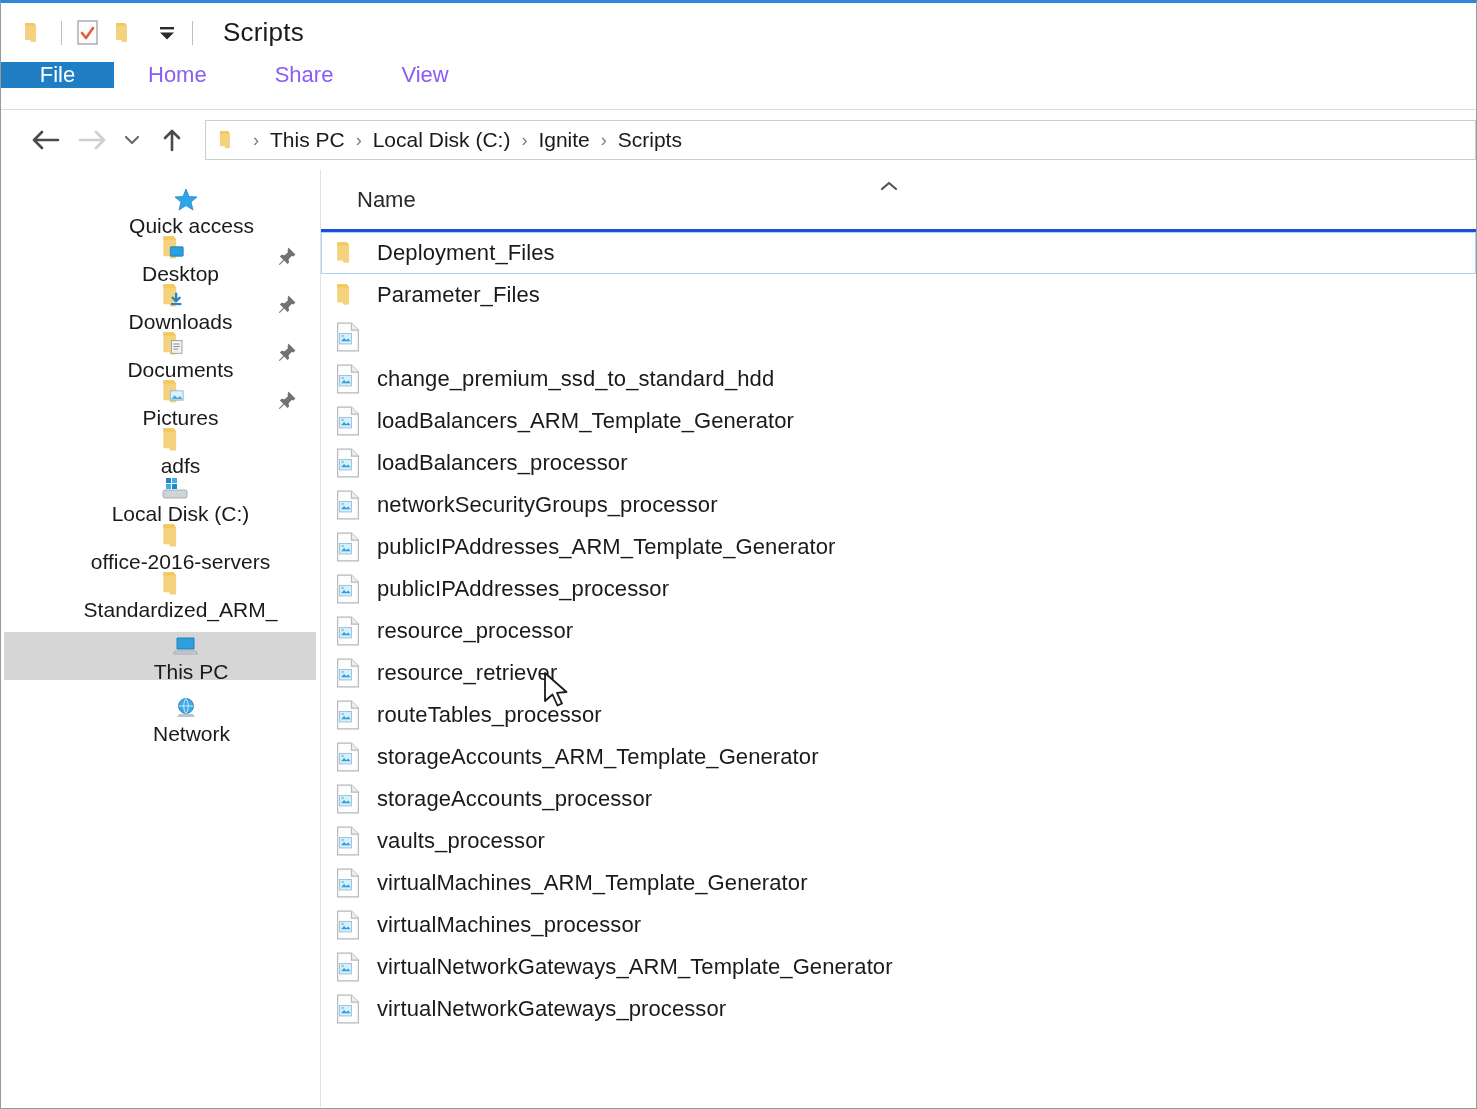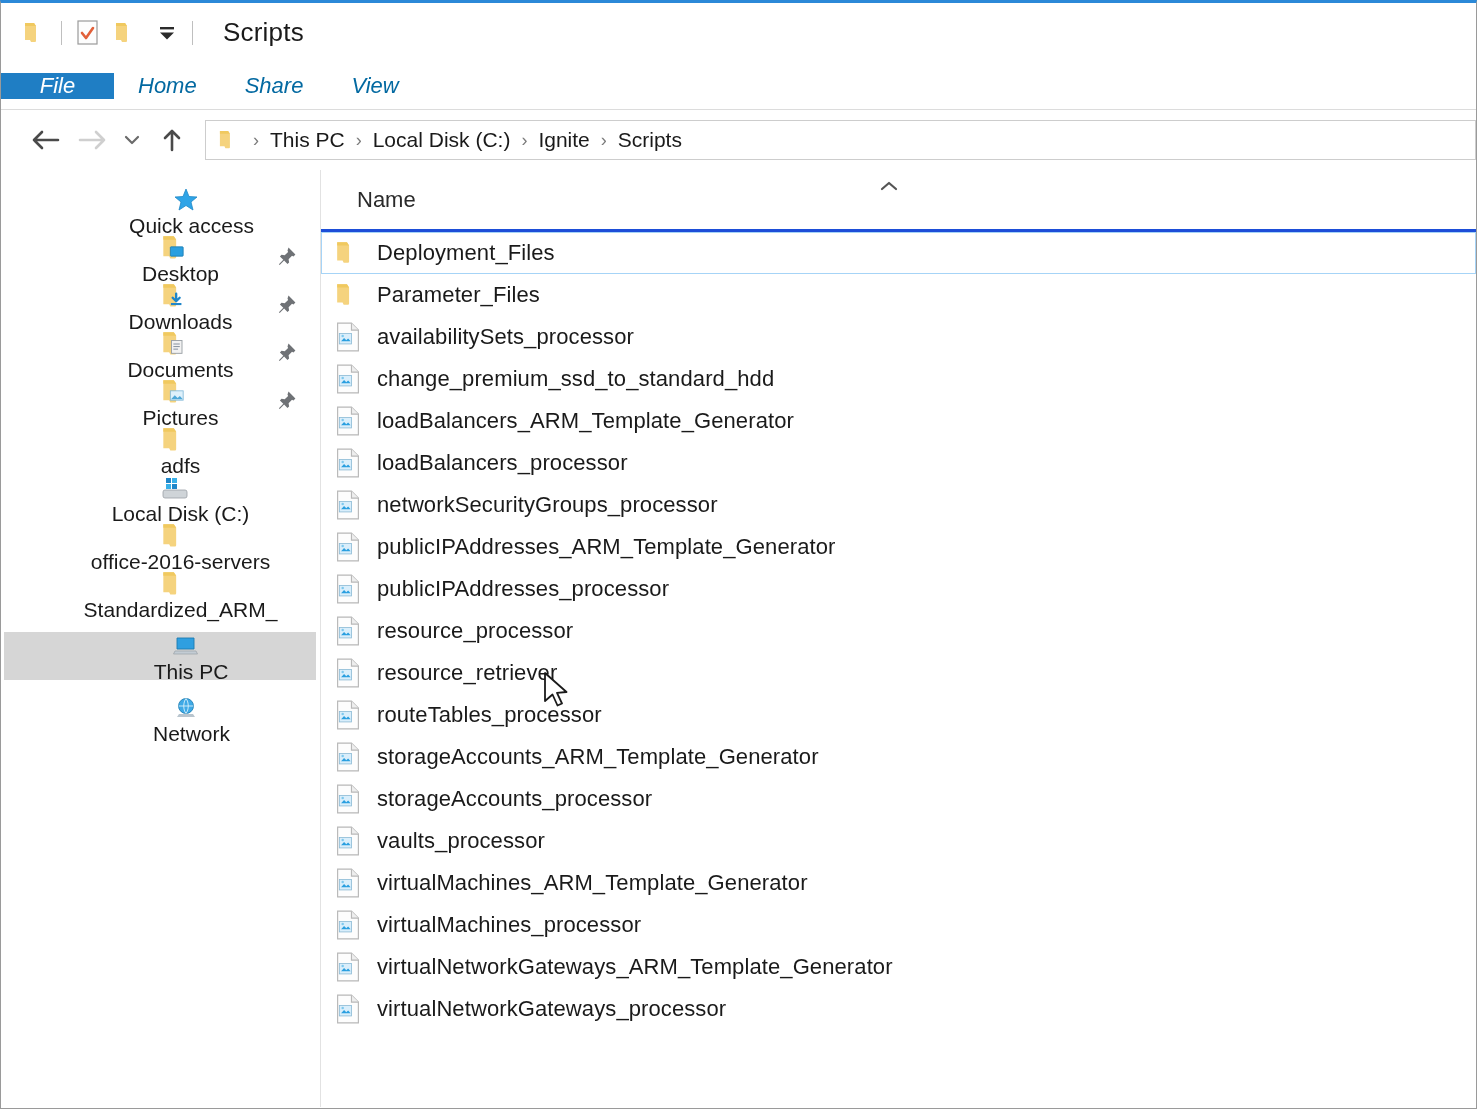--- a/index.html
+++ b/index.html
@@ -38,29 +38,28 @@
     margin-left: 16px;
   }
   .folder-mini { width: 24px; height: 22px; }
 
   
   #ribbon {
     position: relative;
     height: 48px;
     background: #ffffff;
     display: flex;
-    align-items: center;
+    align-items: flex-start;
     border-bottom: 1px solid #dcdcdc;
-    font-style: italic;
   }
   .tab {
     display: flex; align-items: center; justify-content: center;
     font-size: 22px;
-    color: #0369a1;
-    padding: 0 24px;
+    color: #8b5cf6;
+    padding: 0 34px;
     cursor: default;
   }
   .tab.file {
     background: #1f7ec4;
     color: #ffffff;
     min-width: 113px;
     padding: 0;
   }
 
   
@@ -429,21 +428,20 @@
           <div class="frow">
             <span class="ficon">
               <svg width="26" height="30" viewBox="0 0 22 26">
                 <path d="M2 1 h12 l6 6 v18 h-18 z" fill="#fdfdfd" stroke="#b8b8b8" stroke-width="1"></path>
                 <path d="M14 1 v6 h6" fill="#eeeeee" stroke="#b8b8b8" stroke-width="1"></path>
                 <rect x="3.5" y="10" width="10.5" height="9" fill="#d9eefb" stroke="#8bb9d4" stroke-width="0.7"></rect>
                 <path d="M5 16.6 l2.6 -2.8 l1.9 2 l1.6 -1.5 l2.2 2.4 z" fill="#2a9fe0"></path>
                 <circle cx="6.4" cy="12.2" r="1.1" fill="#7ec8ee"></circle>
               </svg>
             </span>
-            <span class="fname">availabilitySets_processor</span>
           </div>
           <div class="frow">
             <span class="ficon">
               <svg width="26" height="30" viewBox="0 0 22 26">
                 <path d="M2 1 h12 l6 6 v18 h-18 z" fill="#fdfdfd" stroke="#b8b8b8" stroke-width="1"></path>
                 <path d="M14 1 v6 h6" fill="#eeeeee" stroke="#b8b8b8" stroke-width="1"></path>
                 <rect x="3.5" y="10" width="10.5" height="9" fill="#d9eefb" stroke="#8bb9d4" stroke-width="0.7"></rect>
                 <path d="M5 16.6 l2.6 -2.8 l1.9 2 l1.6 -1.5 l2.2 2.4 z" fill="#2a9fe0"></path>
                 <circle cx="6.4" cy="12.2" r="1.1" fill="#7ec8ee"></circle>
               </svg>

